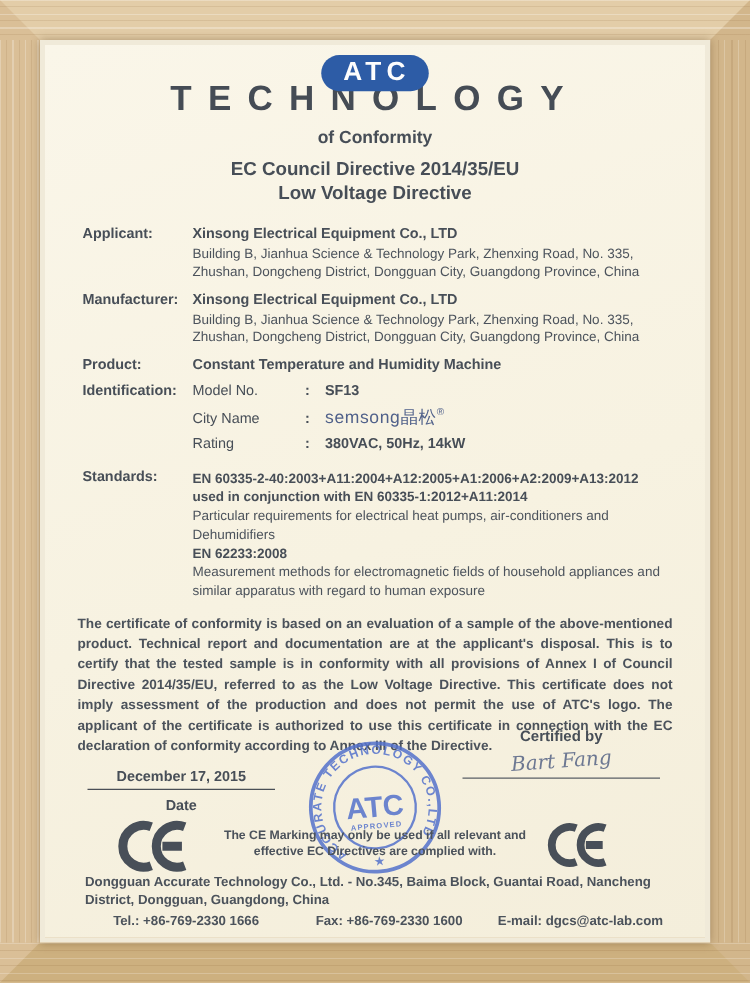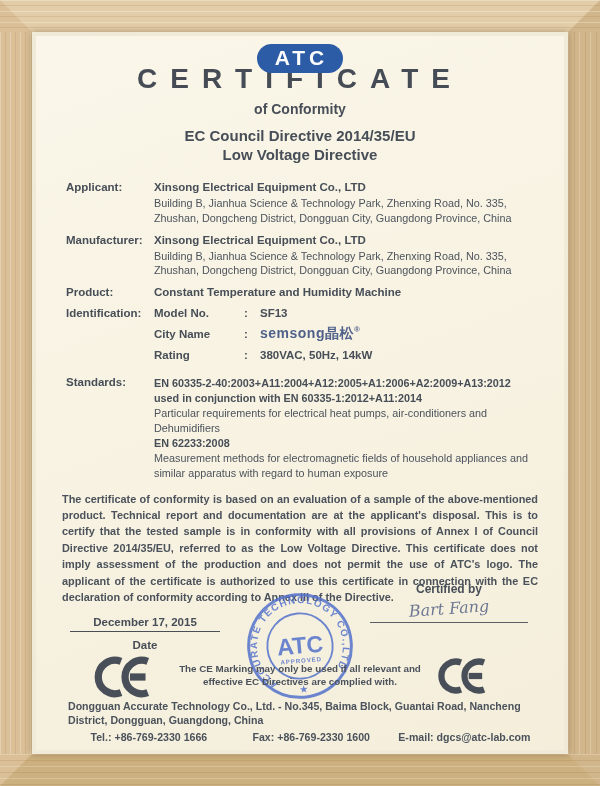--- a/index.html
+++ b/index.html
@@ -50,23 +50,23 @@
   .regno{font-size:15.5px;font-weight:bold;margin-top:18px;letter-spacing:.6px;}
   
   .fields{margin-top:18px;margin-left:4px;}
   .row{display:flex;margin-bottom:9px;}
   .lbl{width:88px;flex:none;font-weight:bold;font-size:11.5px;}
   .val{flex:1;font-size:11px;}
   .cname{font-weight:bold;font-size:11.5px;margin-bottom:3px;}
   .addr{font-size:10.8px;line-height:1.32;color:#4c535c;}
   .bold-val{font-weight:bold;font-size:11.5px;}
   .subrow{display:flex;align-items:baseline;margin-bottom:6px;}
-  .sublbl{width:90px;flex:none;font-weight:bold;font-size:11.5px;}
+  .sublbl{width:90px;flex:none;font-weight:normal;font-size:11.5px;}
   .colon{width:16px;flex:none;font-weight:bold;font-size:11.5px;}
-  .brand{font-weight:bold;font-size:14px;color:#50618a;letter-spacing:.5px;}
+  .brand{font-weight:normal;font-size:14px;color:#50618a;letter-spacing:.5px;}
   .brand sup{font-size:8px;}
   .stline{font-size:10.8px;line-height:1.38;color:#4c535c;}
   .stline.b{font-weight:bold;color:#474e57;}
   
   .statement{
     margin-top:10px;font-size:10.9px;font-weight:bold;line-height:1.5;
     text-align:justify;color:#4b525b;
   }
   
   .footer{position:absolute;left:28px;right:28px;bottom:6px;height:172px;}
@@ -100,21 +100,21 @@
 <div class="frame-base"></div>
 <div class="grain grain-top"></div>
 <div class="grain grain-bottom"></div>
 <div class="grain grain-left"></div>
 <div class="grain grain-right"></div>
 
 <div class="paper">
 
   <div class="hdr">
     <div class="pill">ATC</div>
-    <div class="cert-title">CERTIFICATE</div>
+    <div class="cert-title">TECHNOLOGY</div>
     <div class="sub1">of Conformity</div>
     <div class="dir1">EC Council Directive 2014/35/EU</div>
     <div class="dir2">Low Voltage Directive</div>
   </div>
 
   <div class="fields">
 
     <div class="row">
       <div class="lbl">Applicant:</div>
       <div class="val">

